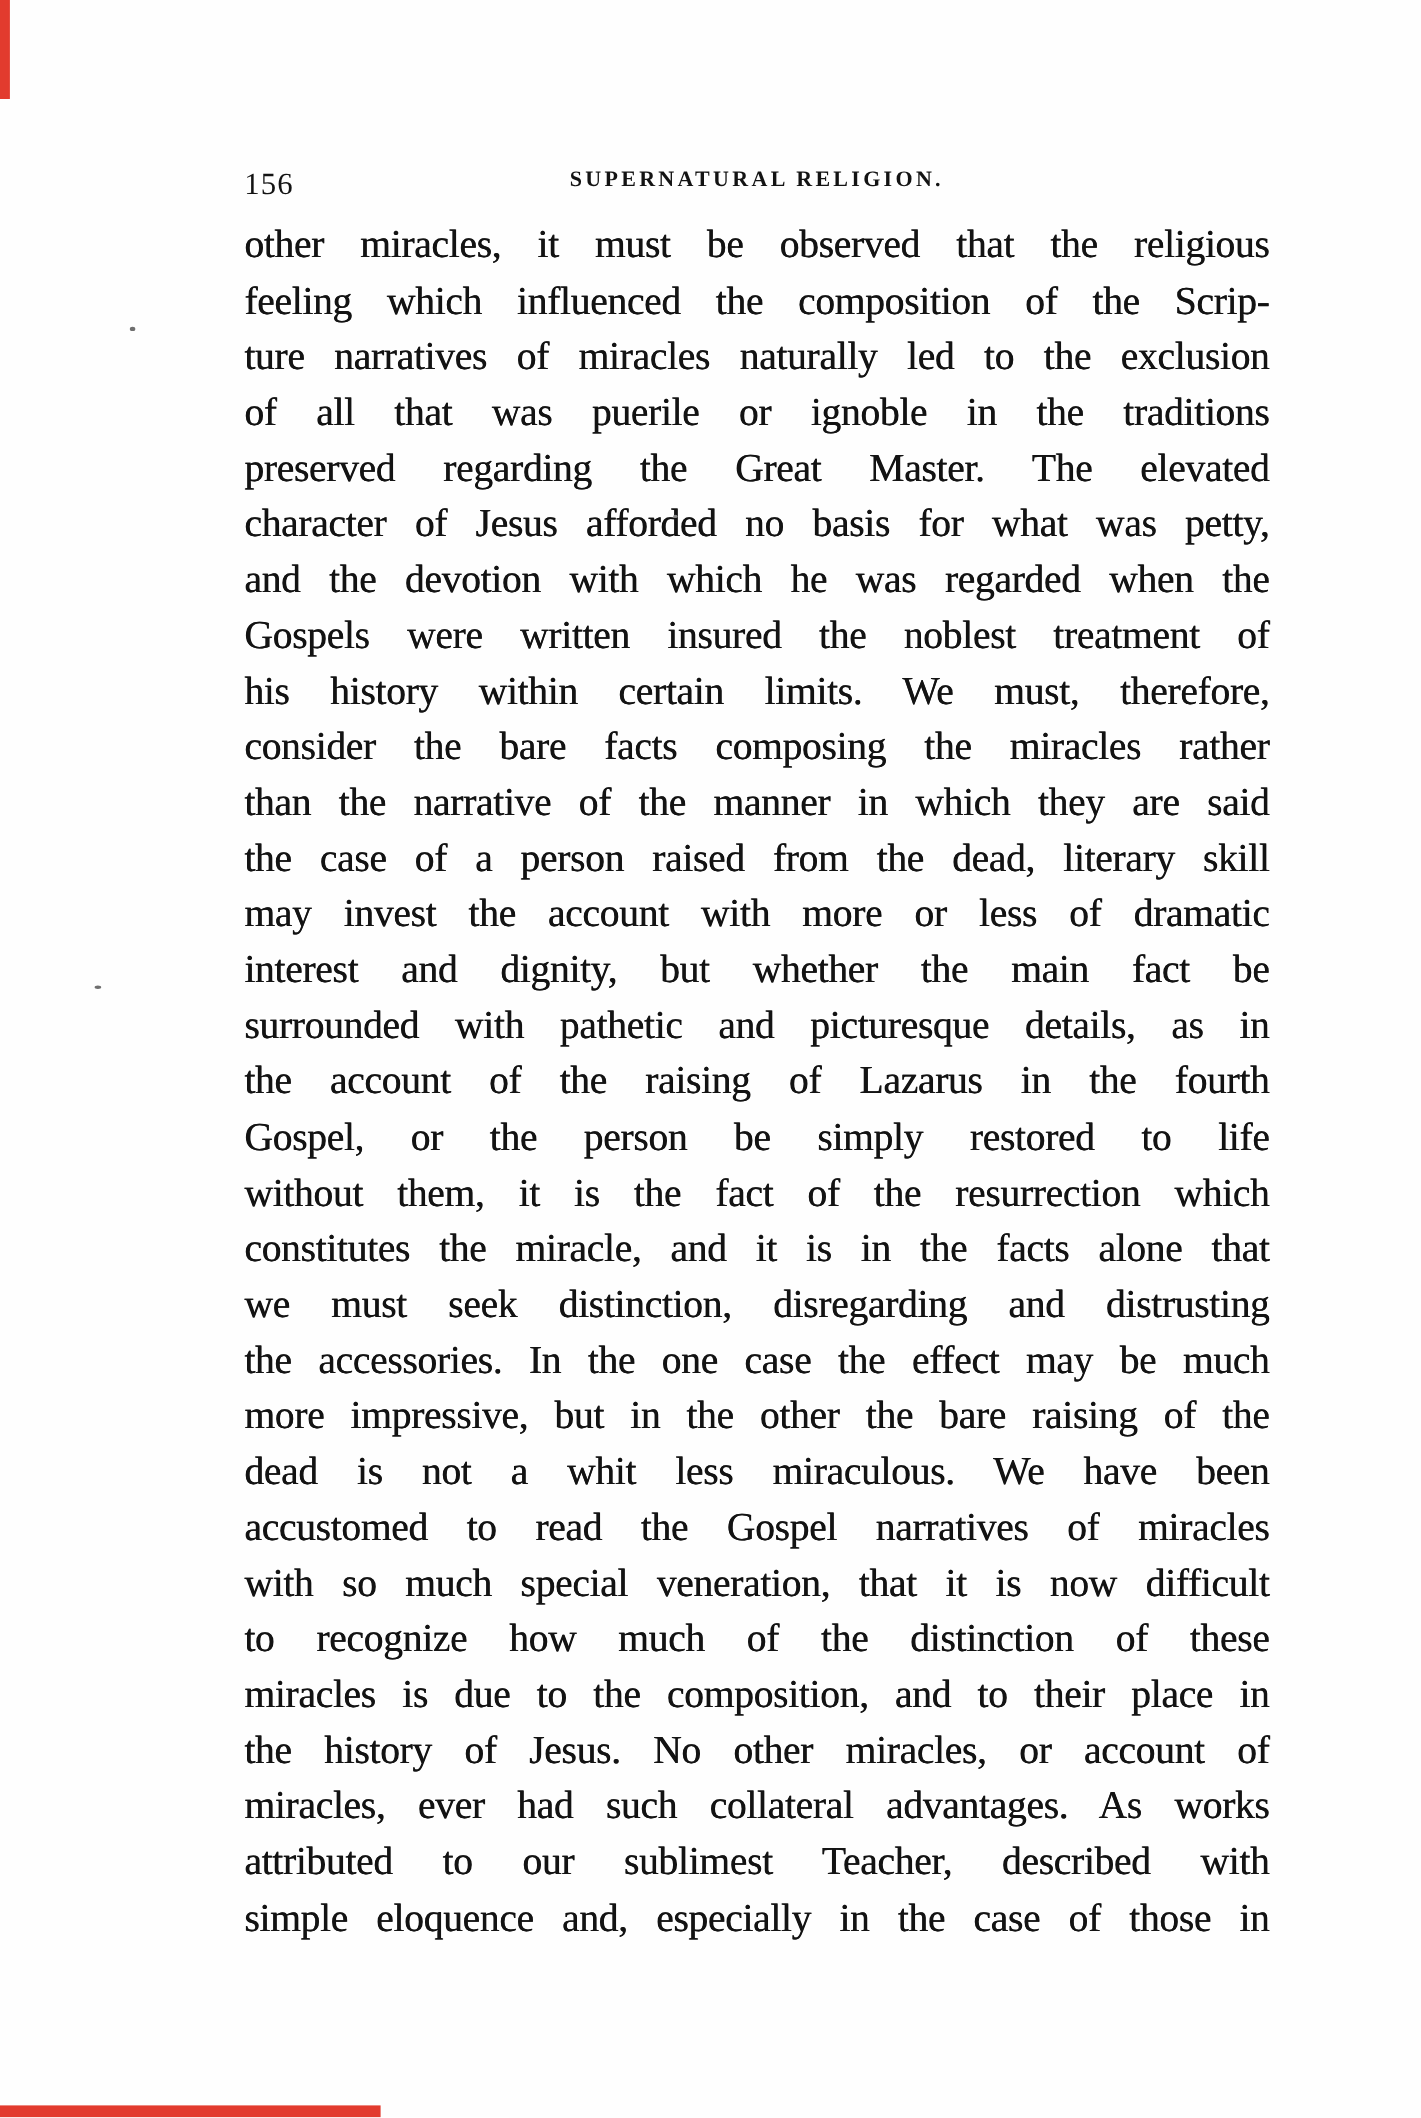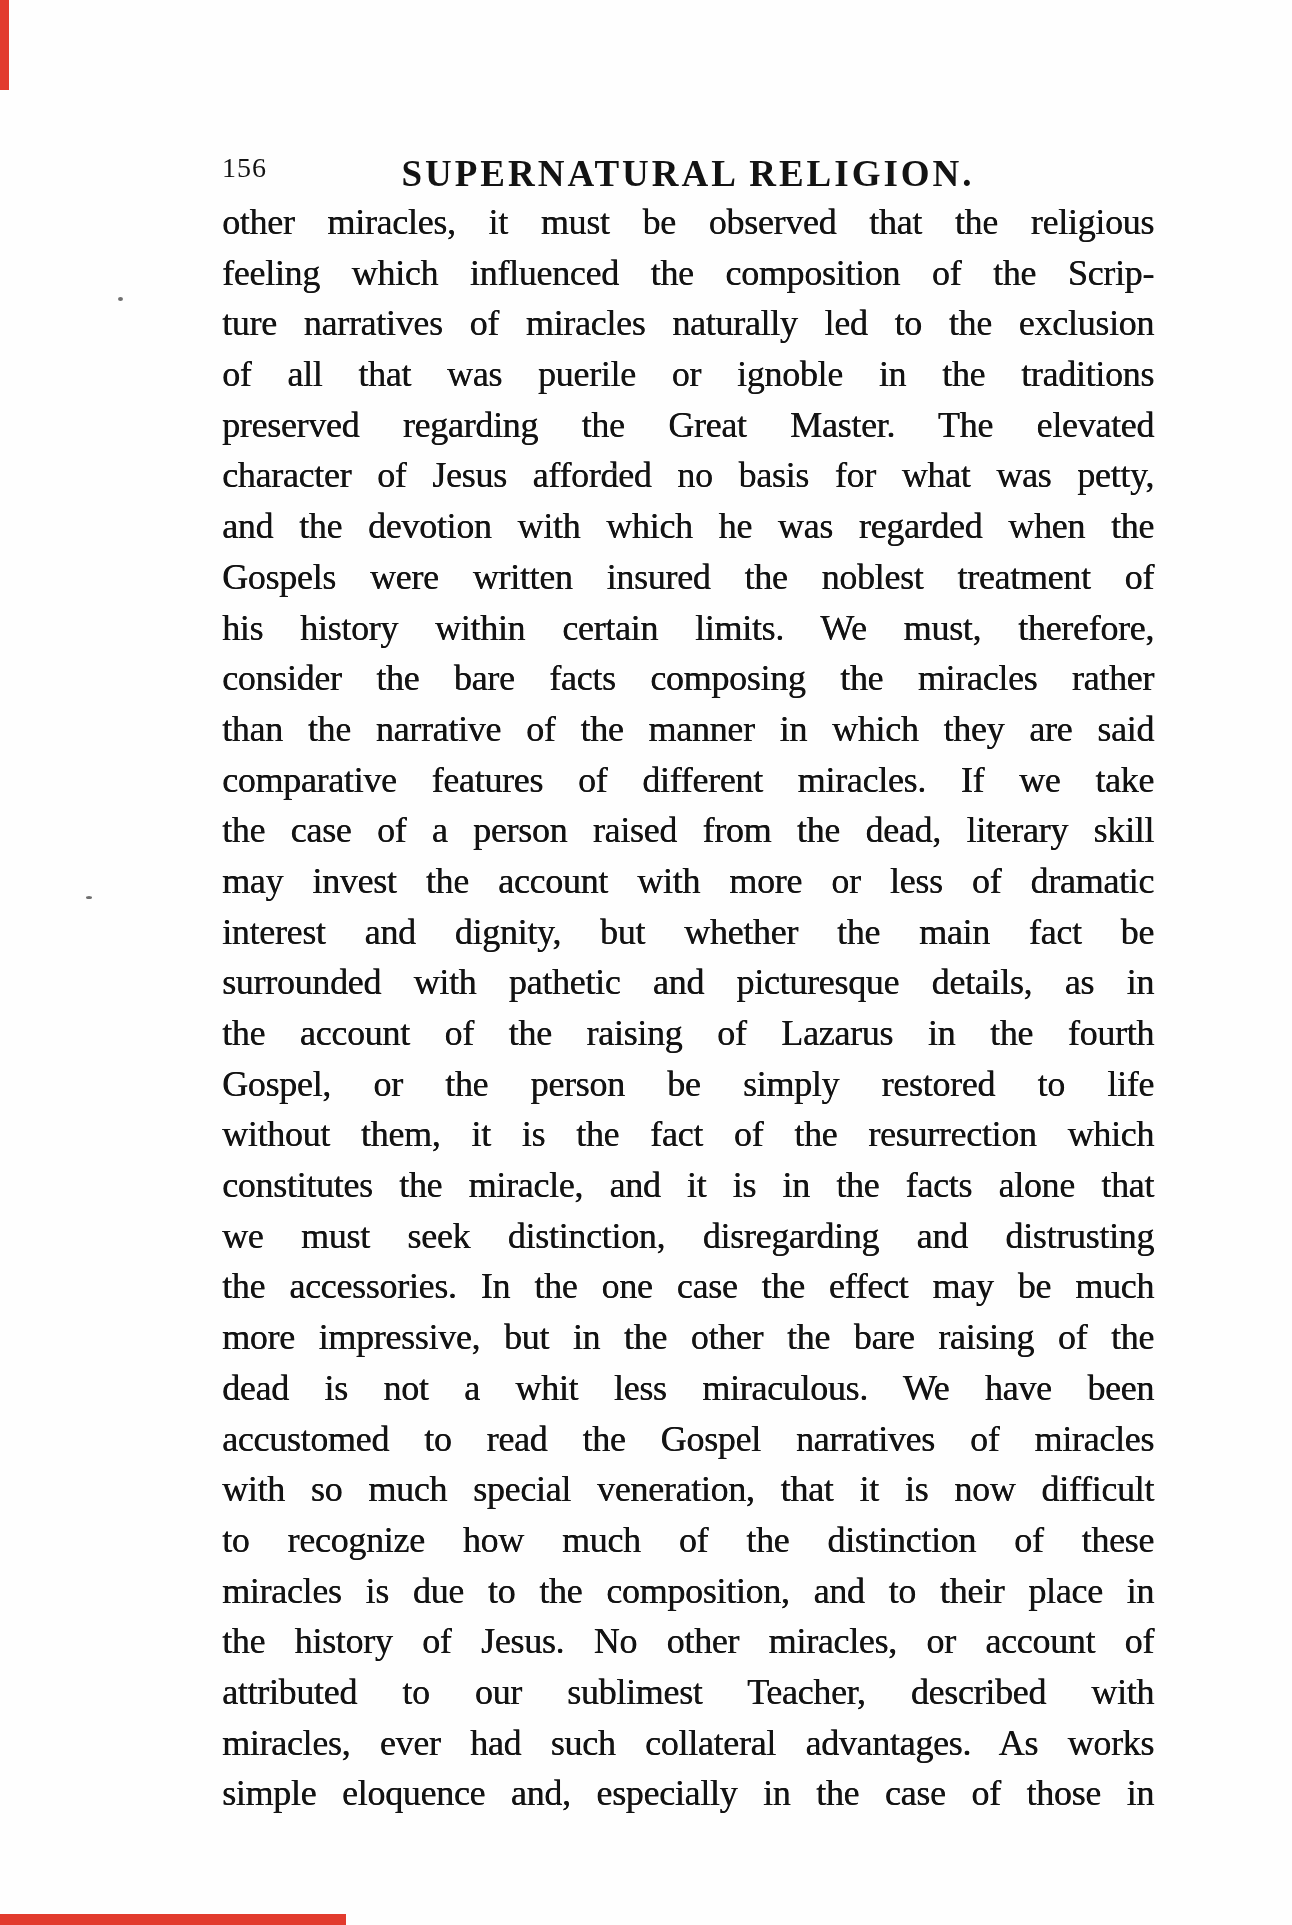--- a/index.html
+++ b/index.html
@@ -38,21 +38,21 @@
     left: 0; top: 0;
     font-size: 28px;
     font-weight: normal;
     letter-spacing: 1px;
   }
   .running-title {
     position: absolute;
     left: 0; top: 0;
     width: 100%;
     text-align: center;
-    font-size: 37px;
+    font-size: 20px;
     font-weight: bold;
     letter-spacing: 3px;
     white-space: nowrap;
   }
   
   .text-block {
     position: absolute;
     left: 222px; top: 197px;
     width: 932px;
   }
@@ -96,40 +96,39 @@
     <div class="text-line">feeling which influenced the composition of the Scrip-</div>
     <div class="text-line">ture narratives of miracles naturally led to the exclusion</div>
     <div class="text-line">of all that was puerile or ignoble in the traditions</div>
     <div class="text-line">preserved regarding the Great Master.  The elevated</div>
     <div class="text-line">character of Jesus afforded no basis for what was petty,</div>
     <div class="text-line">and the devotion with which he was regarded when the</div>
     <div class="text-line">Gospels were written insured the noblest treatment of</div>
     <div class="text-line">his history within certain limits.  We must, therefore,</div>
     <div class="text-line">consider the bare facts composing the miracles rather</div>
     <div class="text-line">than the narrative of the manner in which they are said</div>
-    <div class="text-line">comparative features of different miracles.  If we take</div>
     <div class="text-line">the case of a person raised from the dead, literary skill</div>
     <div class="text-line">may invest the account with more or less of dramatic</div>
     <div class="text-line">interest and dignity, but whether the main fact be</div>
     <div class="text-line">surrounded with pathetic and picturesque details, as in</div>
     <div class="text-line">the account of the raising of Lazarus in the fourth</div>
     <div class="text-line">Gospel, or the person be simply restored to life</div>
     <div class="text-line">without them, it is the fact of the resurrection which</div>
     <div class="text-line">constitutes the miracle, and it is in the facts alone that</div>
     <div class="text-line">we must seek distinction, disregarding and distrusting</div>
     <div class="text-line">the accessories.  In the one case the effect may be much</div>
     <div class="text-line">more impressive, but in the other the bare raising of the</div>
     <div class="text-line">dead is not a whit less miraculous.  We have been</div>
     <div class="text-line">accustomed to read the Gospel narratives of miracles</div>
     <div class="text-line">with so much special veneration, that it is now difficult</div>
     <div class="text-line">to recognize how much of the distinction of these</div>
     <div class="text-line">miracles is due to the composition, and to their place in</div>
     <div class="text-line">the history of Jesus.  No other miracles, or account of</div>
+    <div class="text-line">miracles, ever had such collateral advantages.  As works</div>
     <div class="text-line">attributed to our sublimest Teacher, described with</div>
-    <div class="text-line">miracles, ever had such collateral advantages.  As works</div>
     <div class="text-line">simple eloquence and, especially in the case of those in</div>
   </div>
 
   <div class="ink-speck speck-1"></div>
   <div class="ink-speck speck-2"></div>
   <div class="ink-speck speck-3"></div>
 
 </div>
 
 </body></html>

